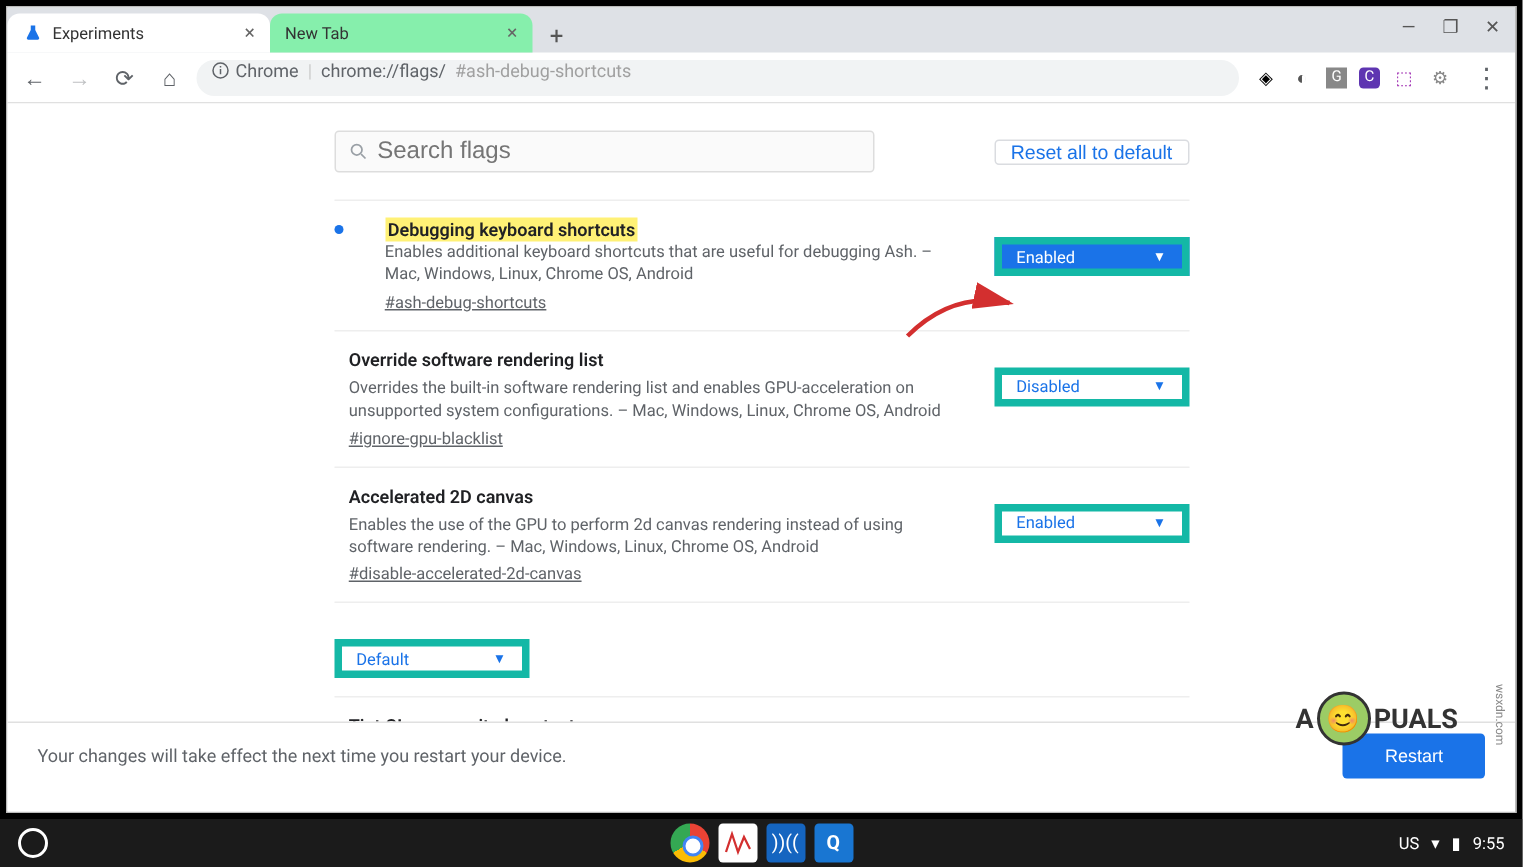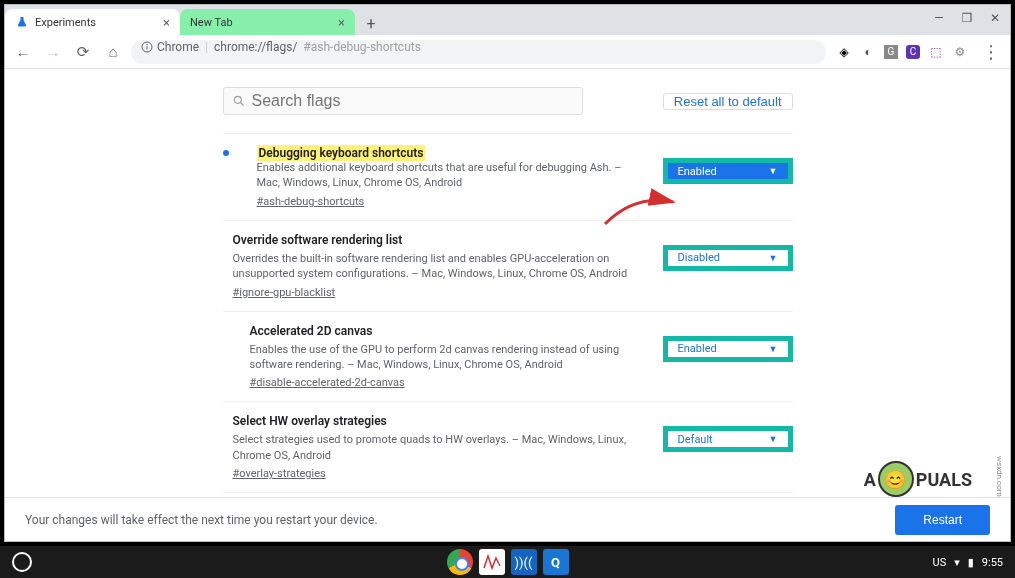--- a/index.html
+++ b/index.html
@@ -106,21 +106,21 @@
     .flag-id { font-size:11px; color:#5f6368; text-decoration:underline; }
     .flag-select {
       width:130px; height:26px; border:5px solid #14b8a6; color:#1a73e8; background:#fff;
       font-size:11px; display:flex; align-items:center; justify-content:space-between; padding:0 10px;
       cursor:pointer; margin-top:12px;
     }
     .flag-select.filled { background:#1a73e8; color:#fff; }
     .flag-select .arrow { font-size:9px; }
     
     .restart-bar {
-      position:absolute; bottom:0; left:0; right:0; height:44px; background:#fff;
+      position:absolute; bottom:16px; left:0; right:0; height:44px; background:#fff;
       border-top:1px solid #e0e0e0; display:flex; align-items:center; padding:0 20px;
       justify-content:space-between; font-size:12px; color:#5f6368;
     }
     .restart-btn {
       background:#1a73e8; color:#fff; border:none; padding:8px 28px; border-radius:3px;
       font-size:12px; cursor:pointer;
     }
     
     .arrow-annotation {
       position:absolute; top:115px; left:590px; pointer-events:none;
@@ -236,37 +236,32 @@
           <div class="flag-desc">Overrides the built-in software rendering list and enables GPU-acceleration on unsupported system configurations. – Mac, Windows, Linux, Chrome OS, Android</div>
           <a class="flag-id">#ignore-gpu-blacklist</a>
         </div>
         <div class="flag-select">
           <span>Disabled</span>
           <span class="arrow">▼</span>
         </div>
       </div>
 
       <div class="flag">
-        <div class="flag-body" style="margin-left:27px">
+        <div class="flag-body" style="margin-left:10px">
           <div class="flag-title">Accelerated 2D canvas</div>
           <div class="flag-desc">Enables the use of the GPU to perform 2d canvas rendering instead of using software rendering. – Mac, Windows, Linux, Chrome OS, Android</div>
           <a class="flag-id">#disable-accelerated-2d-canvas</a>
         </div>
         <div class="flag-select">
           <span>Enabled</span>
           <span class="arrow">▼</span>
         </div>
       </div>
 
       <div class="flag">
-        <div class="flag-body" style="margin-left:10px">
-          <div class="flag-title">Select HW overlay strategies</div>
-          <div class="flag-desc">Select strategies used to promote quads to HW overlays. – Mac, Windows, Linux, Chrome OS, Android</div>
-          <a class="flag-id">#overlay-strategies</a>
-        </div>
         <div class="flag-select">
           <span>Default</span>
           <span class="arrow">▼</span>
         </div>
       </div>
 
       <div class="flag">
         <div class="flag-body" style="margin-left:10px">
           <div class="flag-title">Tint GL-composited content</div>
           <div class="flag-desc">Tint contents composited using GL with a shade of red to help debug and study overlay</div>

